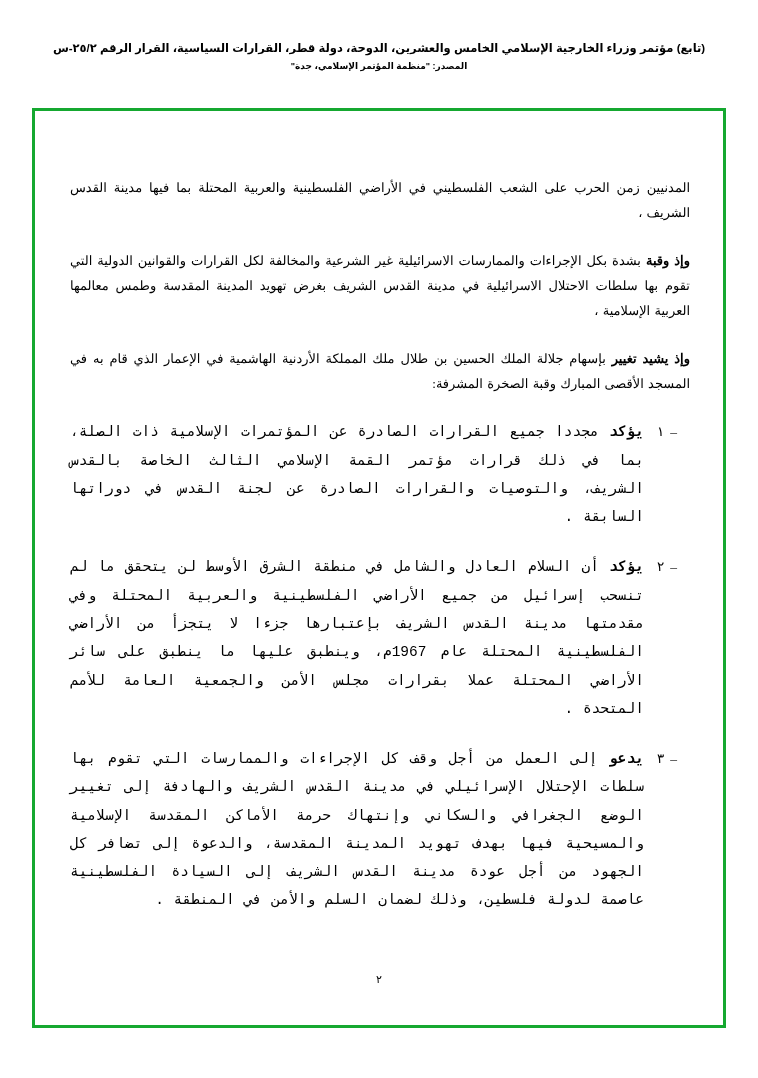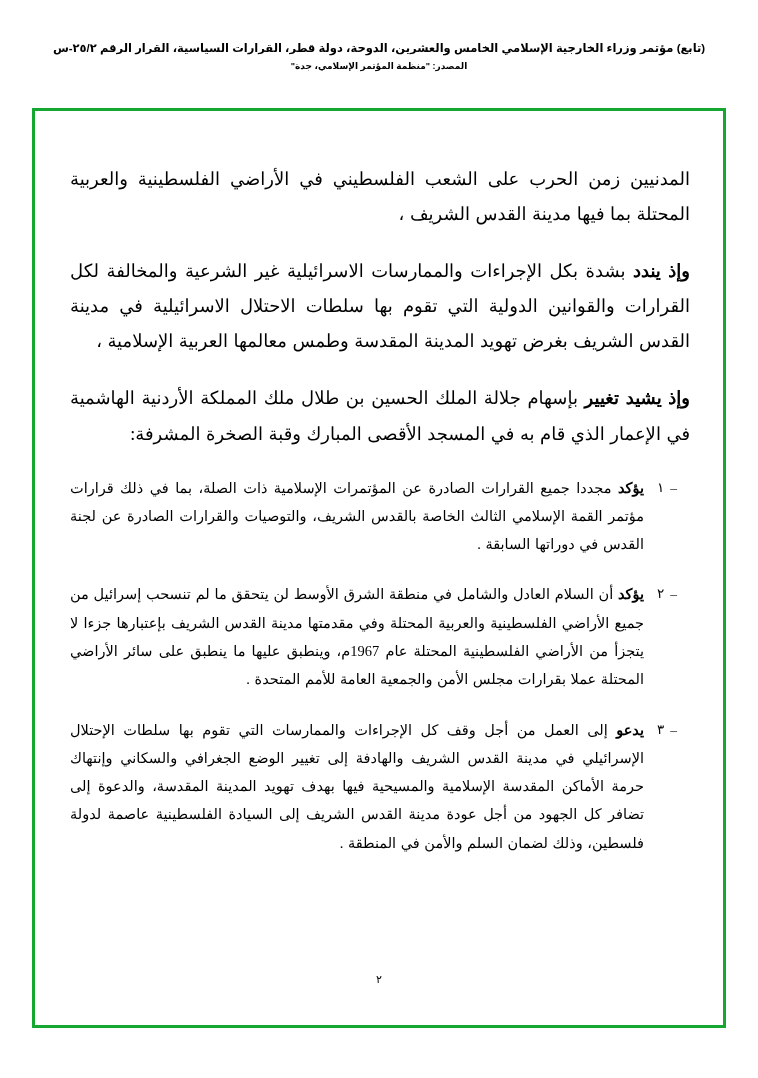--- a/index.html
+++ b/index.html
@@ -56,22 +56,22 @@
   }
   .content {
     position: absolute;
     top: 162px;
     left: 70px;
     width: 620px;
     direction: rtl;
     text-align: justify;
   }
   p.para {
-    margin: 0 0 22px 0;
-    font-size: 18px;
+    margin: 13px 0 22px 0;
+    font-size: 13px;
     line-height: 1.95;
     text-align: justify;
     text-justify: inter-word;
     word-spacing: 1px;
   }
   p.para:last-child { margin-bottom: 0; }
   .lead {
     font-weight: bold;
     letter-spacing: 1.2px;
   }
@@ -93,20 +93,21 @@
   }
   .num-dash {
     margin-right: 6px;
   }
   .num-body {
     flex: 1 1 auto;
     font-size: 14.5px;
     line-height: 1.95;
     text-align: justify;
     word-spacing: 1px;
+    font-family: Liberation Mono, monospace;
   }
   .footer {
     position: absolute;
     bottom: 28px;
     left: 0;
     right: 0;
     text-align: center;
     font-family: "Liberation Sans", "DejaVu Sans", sans-serif;
     font-size: 11px;
     color: #000;
@@ -121,21 +122,21 @@
     <div class="header-line1">(تابع) مؤتمر وزراء الخارجية الإسلامي الخامس والعشرين، الدوحة، دولة قطر، القرارات السياسية، القرار الرقم ٢٥/٢-س</div>
     <div class="header-line2">المصدر:  "منظمة المؤتمر الإسلامي، جدة"</div>
   </div>
 
   <div class="frame"></div>
 
   <div class="content">
 
     <p class="para"><span>المدنيين زمن الحرب على الشعب الفلسطيني في الأراضي الفلسطينية والعربية المحتلة بما فيها  مدينة القدس الشريف ،</span></p>
 
-    <p class="para"><span class="lead">وإذ يندد</span><span> بشدة بكل الإجراءات والممارسات الاسرائيلية غير الشرعية والمخالفة لكل القرارات والقوانين الدولية التي تقوم بها سلطات الاحتلال الاسرائيلية في مدينة القدس الشريف بغرض تهويد المدينة المقدسة وطمس معالمها العربية الإسلامية ،</span></p>
+    <p class="para"><span class="lead">وإذ وقبة</span><span> بشدة بكل الإجراءات والممارسات الاسرائيلية غير الشرعية والمخالفة لكل القرارات والقوانين الدولية التي تقوم بها سلطات الاحتلال الاسرائيلية في مدينة القدس الشريف بغرض تهويد المدينة المقدسة وطمس معالمها العربية الإسلامية ،</span></p>
 
 
     <p class="para"><span class="lead">وإذ يشيد تغيير</span><span> بإسهام جلالة الملك الحسين بن طلال ملك المملكة الأردنية الهاشمية في الإعمار الذي قام به في المسجد الأقصى المبارك وقبة الصخرة المشرفة:</span></p>
 
     <div class="numbered">
       <div class="num-col"><span>–</span><span class="num-dash">١</span></div>
       <div class="num-body"><span class="lead">يؤكد</span><span> مجددا جميع القرارات الصادرة عن المؤتمرات الإسلامية ذات الصلة، بما في ذلك قرارات مؤتمر القمة الإسلامي الثالث الخاصة بالقدس الشريف، والتوصيات والقرارات الصادرة عن لجنة القدس في دوراتها السابقة .</span></div>
     </div>
 
     <div class="numbered">

